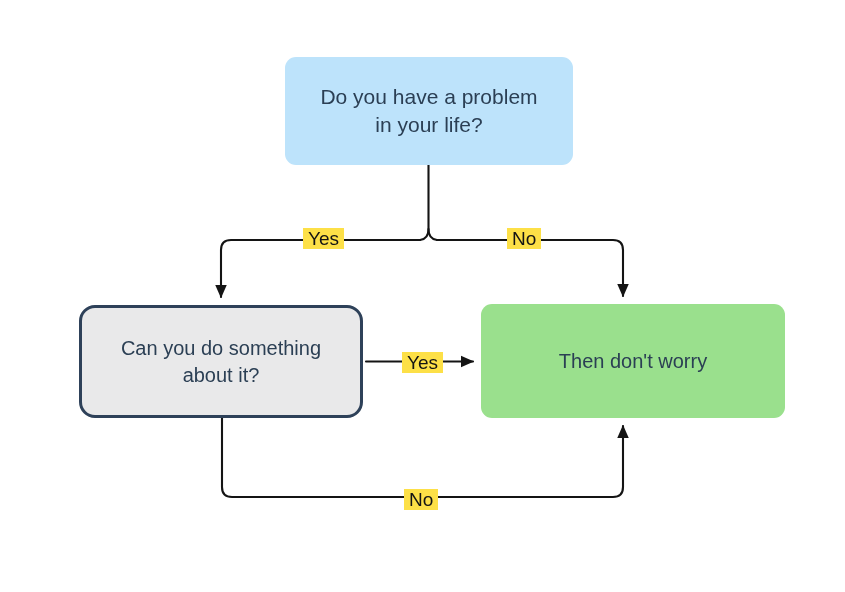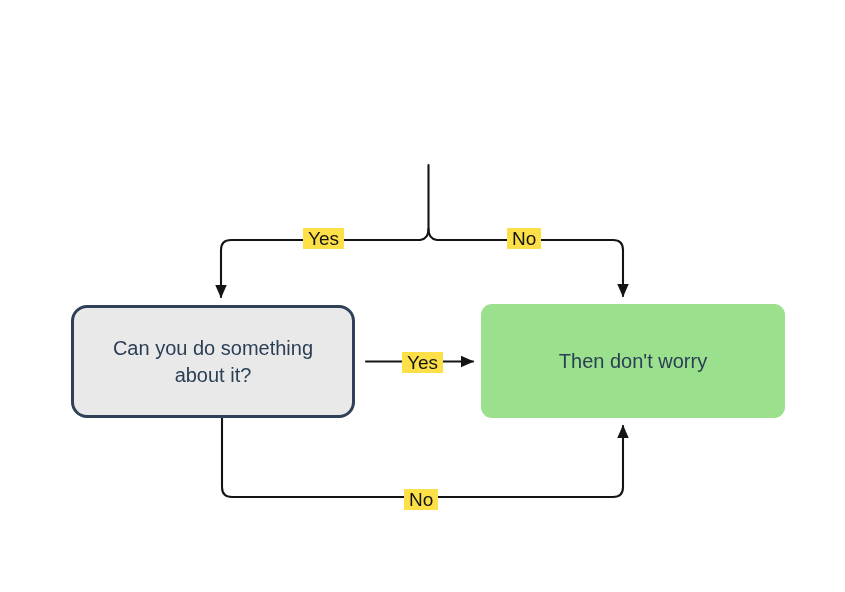--- a/index.html
+++ b/index.html
@@ -47,21 +47,21 @@
     top: 57px;
     width: 288px;
     height: 108px;
     background: #bde3fb;
     border-radius: 11px;
     color: #2b3f54;
     font-size: 21px;
   }
   
   #node-decision {
-    left: 71px;
+    left: 79px;
     top: 305px;
     width: 284px;
     height: 113px;
     background: #e9e9ea;
     border: 3px solid #2e4159;
     border-radius: 16px;
     color: #2b3f54;
     font-size: 20px;
   }
   
@@ -107,20 +107,24 @@
 
     <path d="M 420 240 L 231 240 Q 221 240 221 250 L 221 297" fill="none" stroke="#141414" stroke-width="2.1" stroke-linecap="round" marker-end="url(#arrow)"></path>
 
     <path d="M 437 240 L 613 240 Q 623 240 623 250 L 623 296" fill="none" stroke="#141414" stroke-width="2.1" stroke-linecap="round" marker-end="url(#arrow)"></path>
 
     <path d="M 366 361.5 L 473 361.5" fill="none" stroke="#141414" stroke-width="2.1" stroke-linecap="round" marker-end="url(#arrow)"></path>
 
     <path d="M 222 418 L 222 487 Q 222 497 232 497 L 613 497 Q 623 497 623 487 L 623 426" fill="none" stroke="#141414" stroke-width="2.1" stroke-linecap="round" marker-end="url(#arrow)"></path>
   </svg>
 
+  <div class="node" id="node-start">
+    <span class="node-label">Do you have a problem
+in your life?</span>
+  </div>
 
   <div class="node" id="node-decision">
     <span class="node-label">Can you do something
 about it?</span>
   </div>
 
   <div class="node" id="node-end">
     <span class="node-label">Then don't worry</span>
   </div>
 

